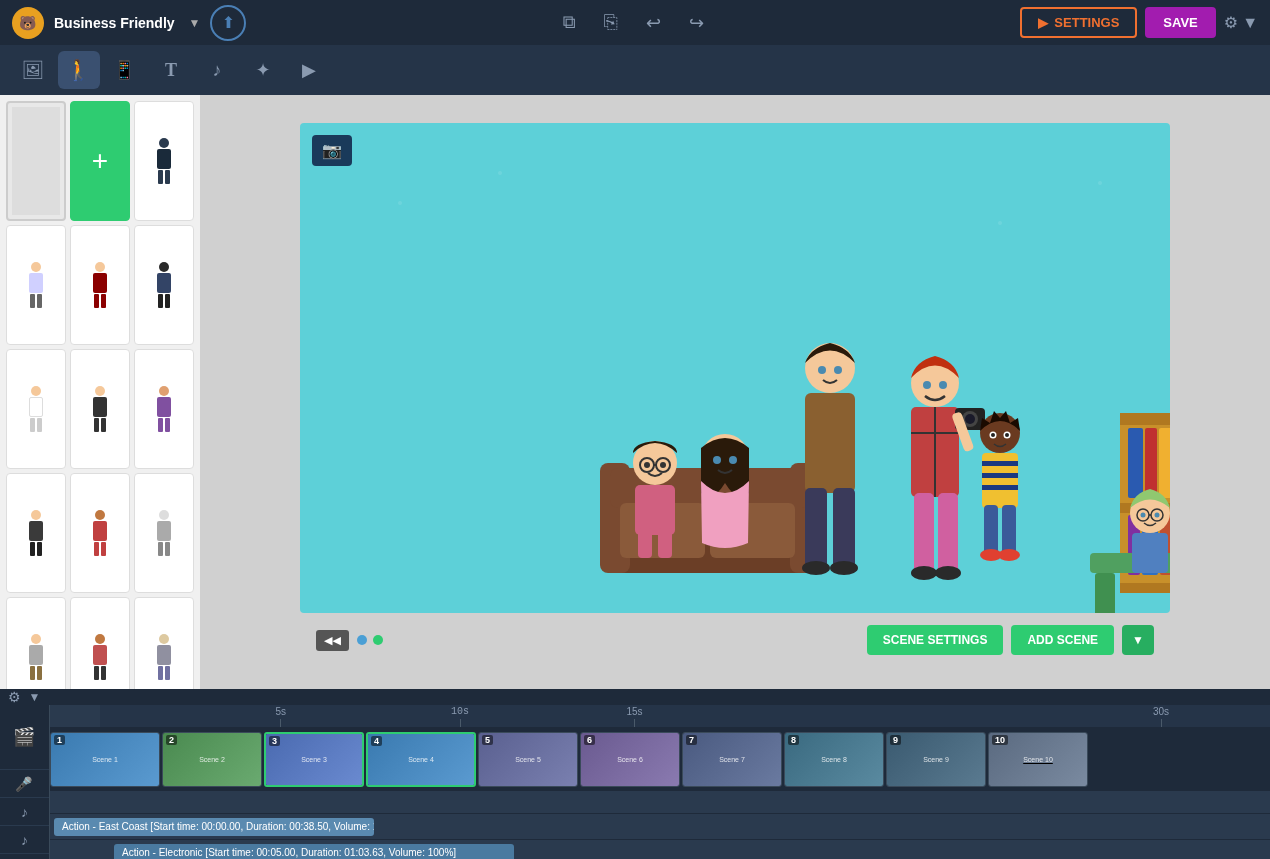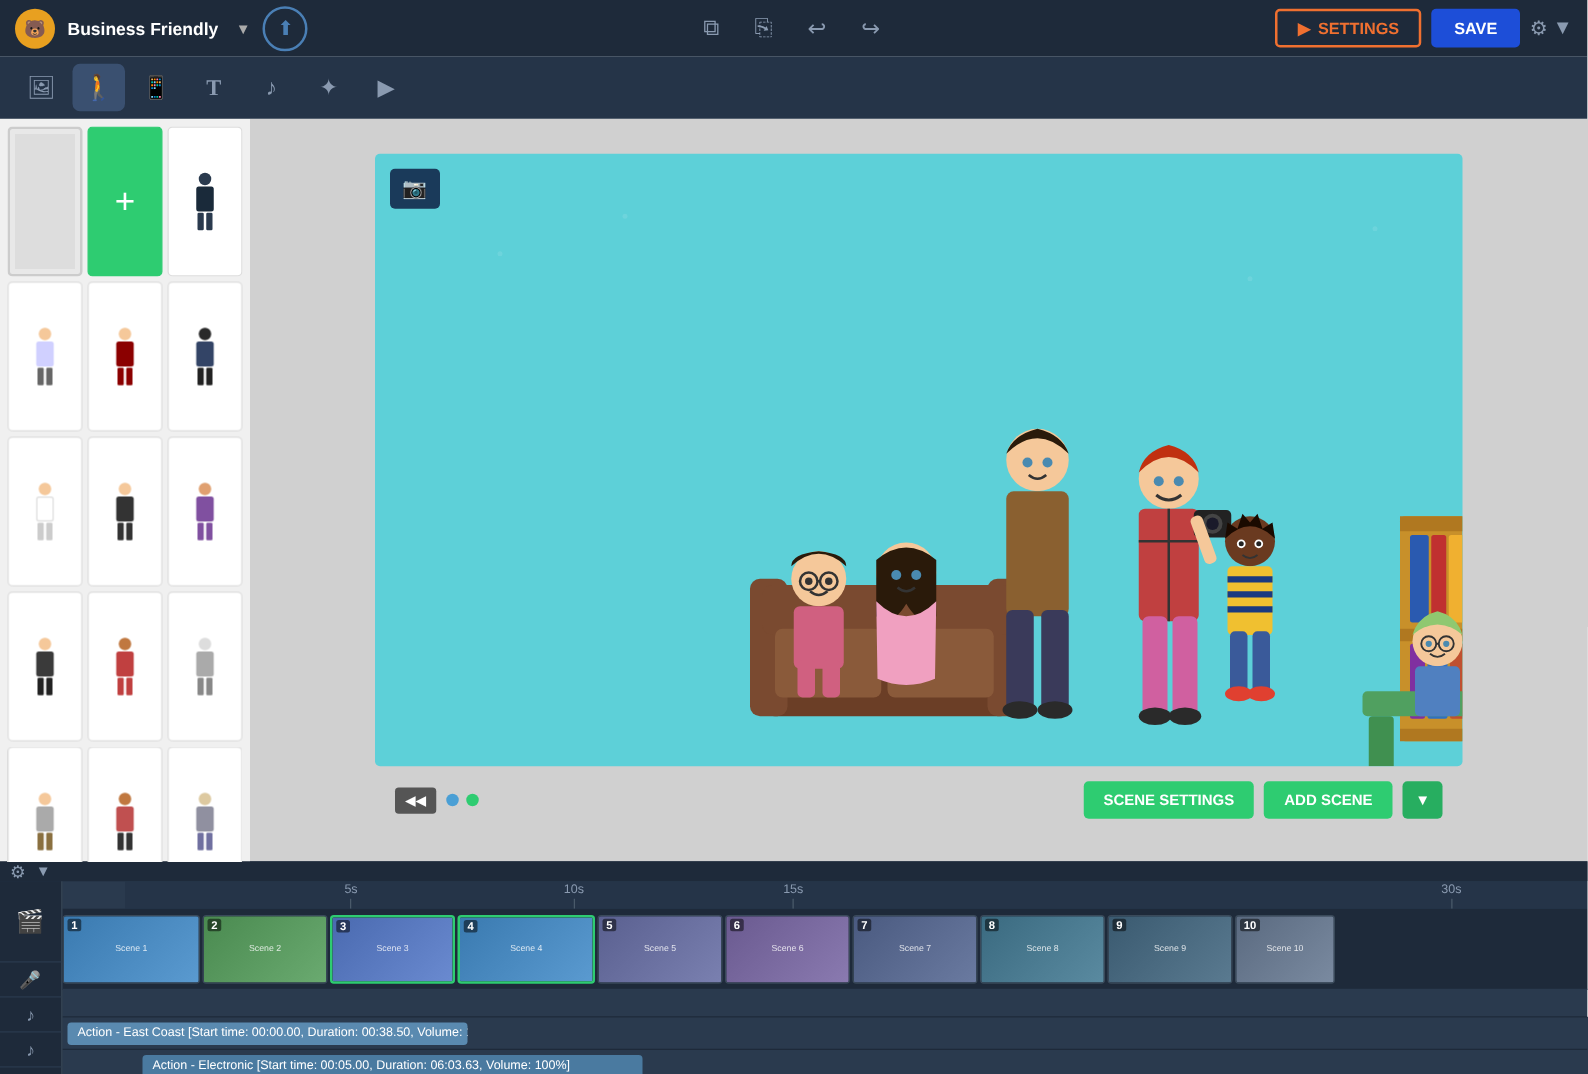--- a/index.html
+++ b/index.html
@@ -31,21 +31,21 @@
       background: transparent; border: none; color: #8a9ab0; font-size: 18px;
       cursor: pointer; padding: 4px 8px; border-radius: 4px;
     }
     .header-right { display: flex; align-items: center; gap: 8px; }
     .preview-btn {
       background: transparent; border: 2px solid #f07030; color: #f07030;
       padding: 6px 16px; border-radius: 4px; font-size: 13px; font-weight: 700;
       cursor: pointer; display: flex; align-items: center; gap: 6px;
     }
     .save-btn {
-      background: #1d4ed8; border: none; color: white;
+      background: #a21caf; border: none; color: white;
       padding: 8px 18px; border-radius: 4px; font-size: 13px; font-weight: 700;
       cursor: pointer;
     }
     .settings-btn {
       background: transparent; border: none; color: #8a9ab0; font-size: 16px;
       cursor: pointer; display: flex; align-items: center; gap: 4px;
     }
 
     
     .toolbar {
@@ -675,21 +675,21 @@
     </div>
 
     <div class="timeline-tracks-right">
 
       <div class="timeline-ruler">
         <div class="ruler-marks">
           <div class="ruler-mark" style="left:15%;">
             <span class="ruler-label">5s</span>
             <div class="ruler-line"></div>
           </div>
-          <div class="ruler-mark" style="left:30%;">
+          <div class="ruler-mark" style="left:30%;font-family:Liberation Mono, monospace;">
             <span class="ruler-label">10s</span>
             <div class="ruler-line"></div>
           </div>
           <div class="ruler-mark" style="left:45%;">
             <span class="ruler-label">15s</span>
             <div class="ruler-line"></div>
           </div>
           <div class="ruler-mark" style="left:60%;gap:18px;">
             <span class="ruler-label">20s</span>
             <div class="ruler-line"></div>
@@ -735,35 +735,35 @@
           <div class="thumb-img" style="background: linear-gradient(135deg, #4a5a80, #6a7aa0); font-size:7px; color:rgba(255,255,255,0.8);">Scene 7</div>
         </div>
         <div class="scene-thumb" style="width:100px; background:#3a7ab0;">
           <span class="scene-num">8</span>
           <div class="thumb-img" style="background: linear-gradient(135deg, #3a6a80, #5a8aa0); font-size:7px; color:rgba(255,255,255,0.8);">Scene 8</div>
         </div>
         <div class="scene-thumb" style="width:100px; background:#3a5a70;">
           <span class="scene-num">9</span>
           <div class="thumb-img" style="background: linear-gradient(135deg, #3a5a70, #5a7a90); font-size:7px; color:rgba(255,255,255,0.8);">Scene 9</div>
         </div>
-        <div class="scene-thumb" style="width:80px; background:#5a6a80;">
+        <div class="scene-thumb" style="width:100px; background:#5a6a80;text-decoration:underline;">
           <span class="scene-num">10</span>
           <div class="thumb-img" style="background: linear-gradient(135deg, #5a6a80, #7a8aa0); font-size:7px; color:rgba(255,255,255,0.8);">Scene 10</div>
         </div>
       </div>
 
       <div class="audio-tracks">
         <div class="audio-track" style="height:22px;"></div>
         <div class="audio-track">
           <div class="audio-bar" style="width:320px; background:#5a8ab0;">
             <span>Action - East Coast [Start time: 00:00.00, Duration: 00:38.50, Volume: 100%]</span>
           </div>
         </div>
         <div class="audio-track">
           <div class="audio-bar track2" style="width:400px; background:#4a7aa0; margin-left:60px;">
-            <span>Action - Electronic [Start time: 00:05.00, Duration: 06:03.63, Volume: 100%]</span>
+            <span>Action - Electronic [Start time: 00:05.00, Duration: 01:03.63, Volume: 100%]</span>
           </div>
         </div>
 
       </div>
     </div>
   </div>
 </div>
 
 </body></html>

